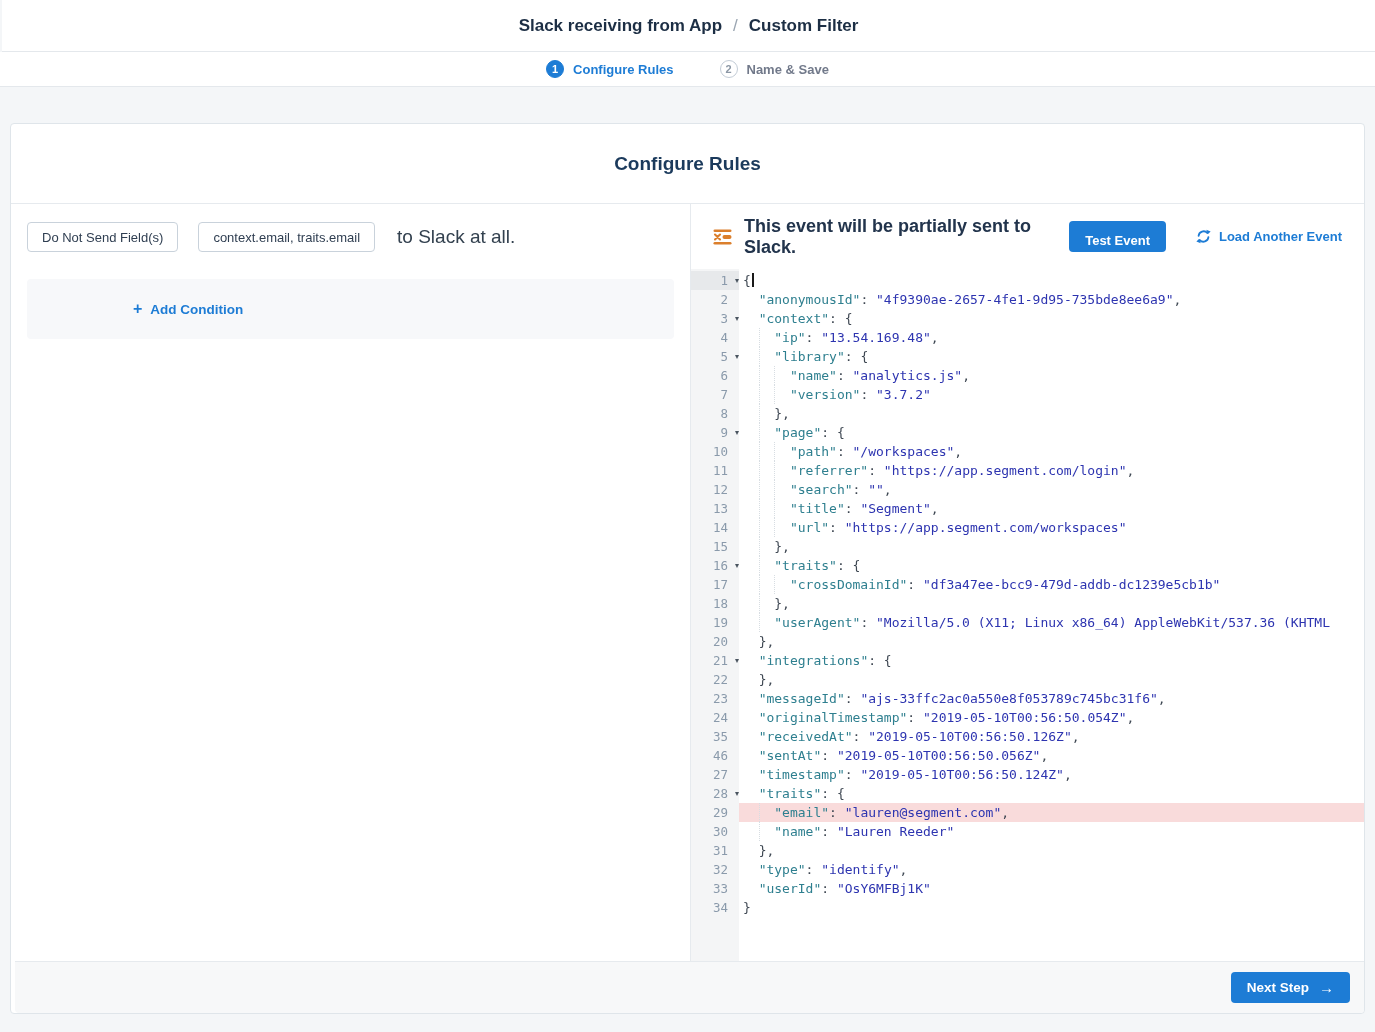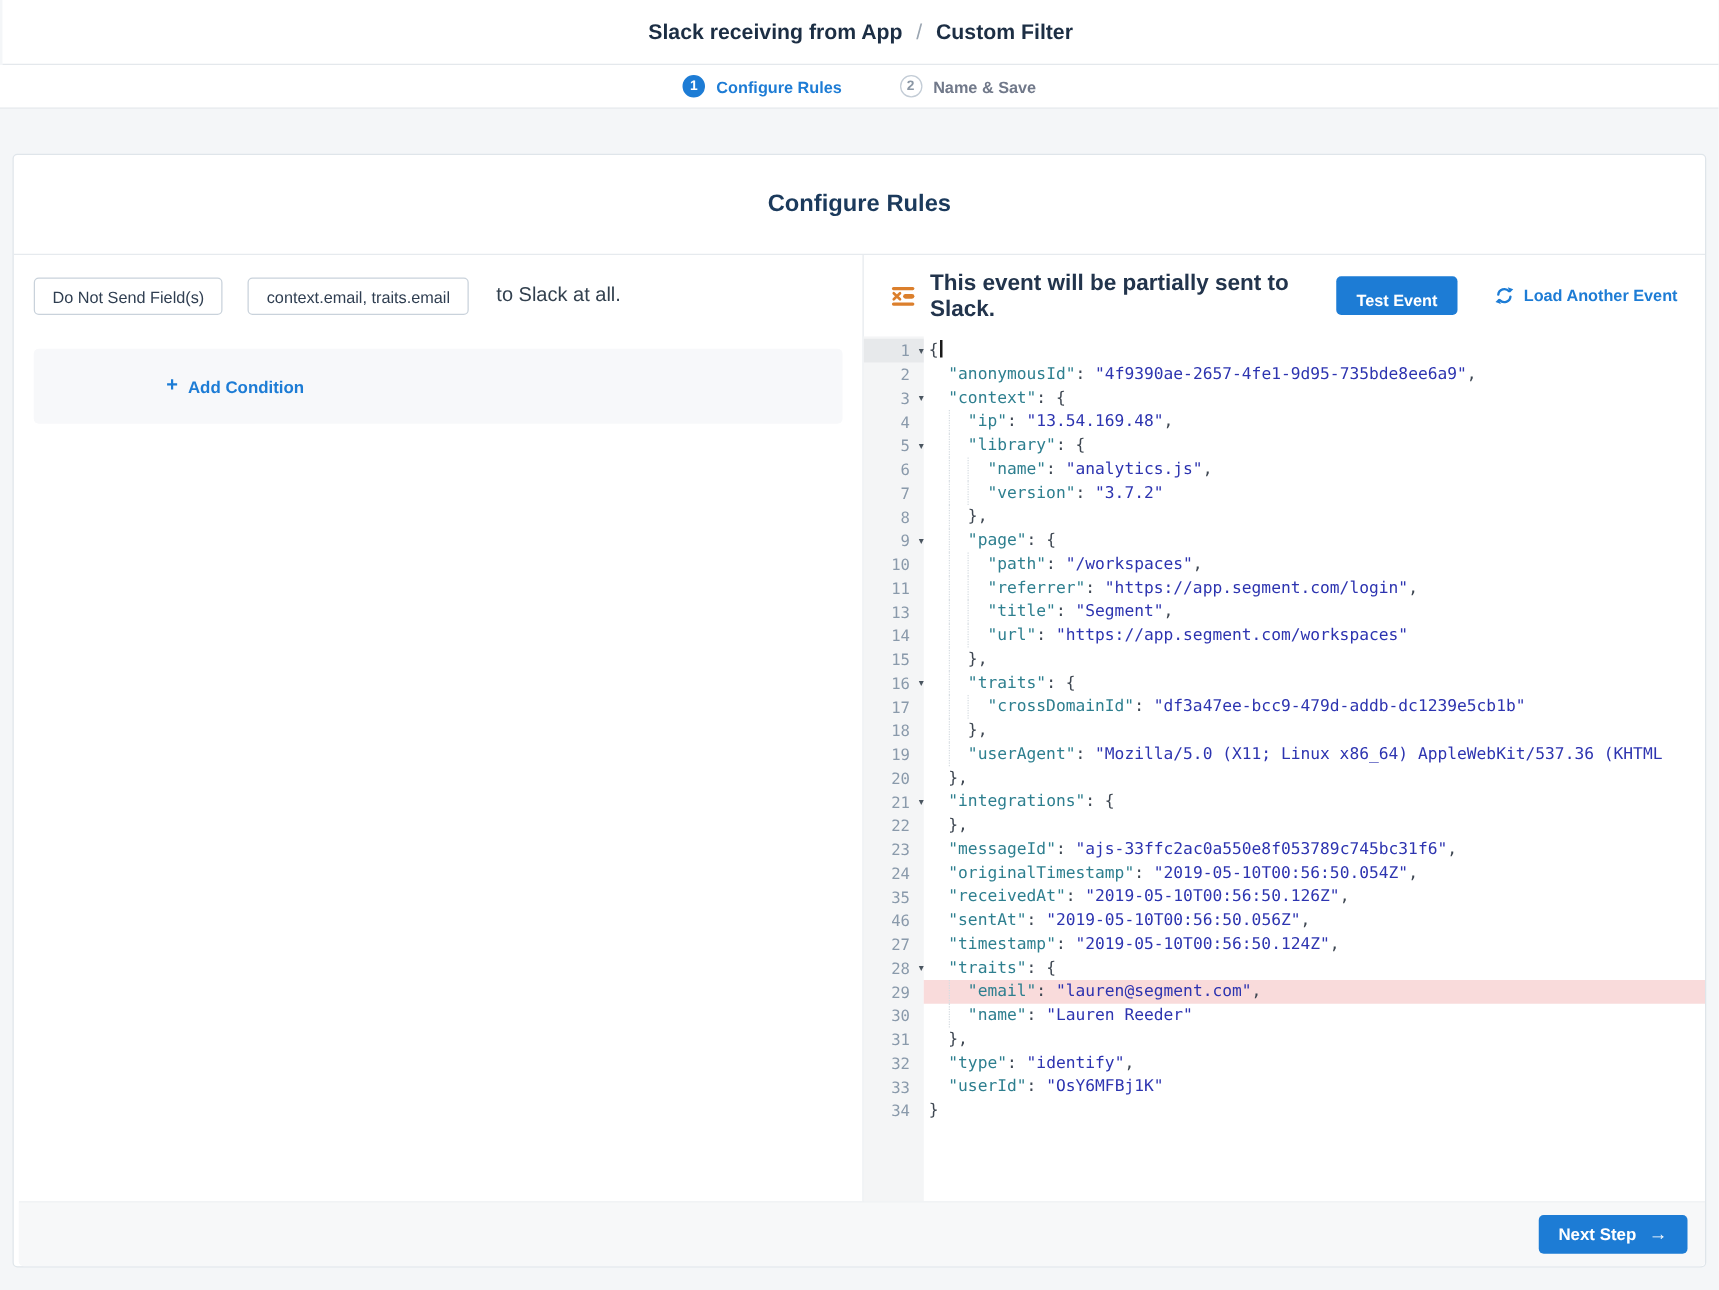--- a/index.html
+++ b/index.html
@@ -35,21 +35,21 @@
   .card-header { height:80px; border-bottom:1px solid #e6eaee; display:flex; align-items:center; justify-content:center; }
   .card-header h1 { margin:0; font-size:19px; font-weight:700; color:#1b3a5c; }
   .card-body { position:absolute; top:80px; bottom:52px; left:0; right:0; display:flex; }
   
   .left-panel { width:680px; flex:none; border-right:1px solid #e6eaee; padding:18px 16px 0 16px; }
   .rule-row { display:flex; align-items:center; gap:20px; }
   .chip-btn {
     background:#fff; border:1px solid #c9d2db; border-radius:4px; height:30px; padding:0 14px;
     font-size:13px; color:#2f3e51; font-family:inherit; cursor:pointer; white-space:nowrap;
   }
-  .rule-suffix { font-size:16px; color:#33414f; margin-left:2px; }
+  .rule-suffix { font-size:19px; color:#33414f; margin-left:2px; }
   .add-cond-box { margin-top:27px; height:60px; background:#f7f8fa; border-radius:4px; display:flex; align-items:center; }
   .add-cond {
     margin-left:100px; background:none; border:none; color:#1d7cd5; font-size:13.5px; font-weight:600;
     font-family:inherit; display:flex; align-items:center; gap:8px; cursor:pointer;
   }
   .add-cond .plus { font-size:16px; font-weight:700; line-height:1; }
   
   .right-panel { flex:1; min-width:0; display:flex; flex-direction:column; }
   .event-header { height:65px; flex:none; display:flex; align-items:center; padding:0 22px; gap:10px; }
   .partial-icon { display:flex; }
@@ -194,20 +194,24 @@
           </div>
           <div class="cl">
             <span class="g"><span>10</span></span>
             <span class="code"><span class="gd"></span><span class="gd b"></span><span class="gd b"></span><span class="tk-k">"path"</span><span class="tk-p">: </span><span class="tk-s">"/workspaces"</span><span class="tk-p">,</span></span>
           </div>
           <div class="cl">
             <span class="g"><span>11</span></span>
             <span class="code"><span class="gd"></span><span class="gd b"></span><span class="gd b"></span><span class="tk-k">"referrer"</span><span class="tk-p">: </span><span class="tk-s">"https://app.segment.com/login"</span><span class="tk-p">,</span></span>
           </div>
           <div class="cl">
+            <span class="g"><span>12</span></span>
+            <span class="code"><span class="gd"></span><span class="gd b"></span><span class="gd b"></span><span class="tk-k">"search"</span><span class="tk-p">: </span><span class="tk-s">""</span><span class="tk-p">,</span></span>
+          </div>
+          <div class="cl">
             <span class="g"><span>13</span></span>
             <span class="code"><span class="gd"></span><span class="gd b"></span><span class="gd b"></span><span class="tk-k">"title"</span><span class="tk-p">: </span><span class="tk-s">"Segment"</span><span class="tk-p">,</span></span>
           </div>
           <div class="cl">
             <span class="g"><span>14</span></span>
             <span class="code"><span class="gd"></span><span class="gd b"></span><span class="gd b"></span><span class="tk-k">"url"</span><span class="tk-p">: </span><span class="tk-s">"https://app.segment.com/workspaces"</span></span>
           </div>
           <div class="cl">
             <span class="g"><span>15</span></span>
             <span class="code"><span class="gd"></span><span class="gd b"></span><span class="tk-p">},</span></span>

